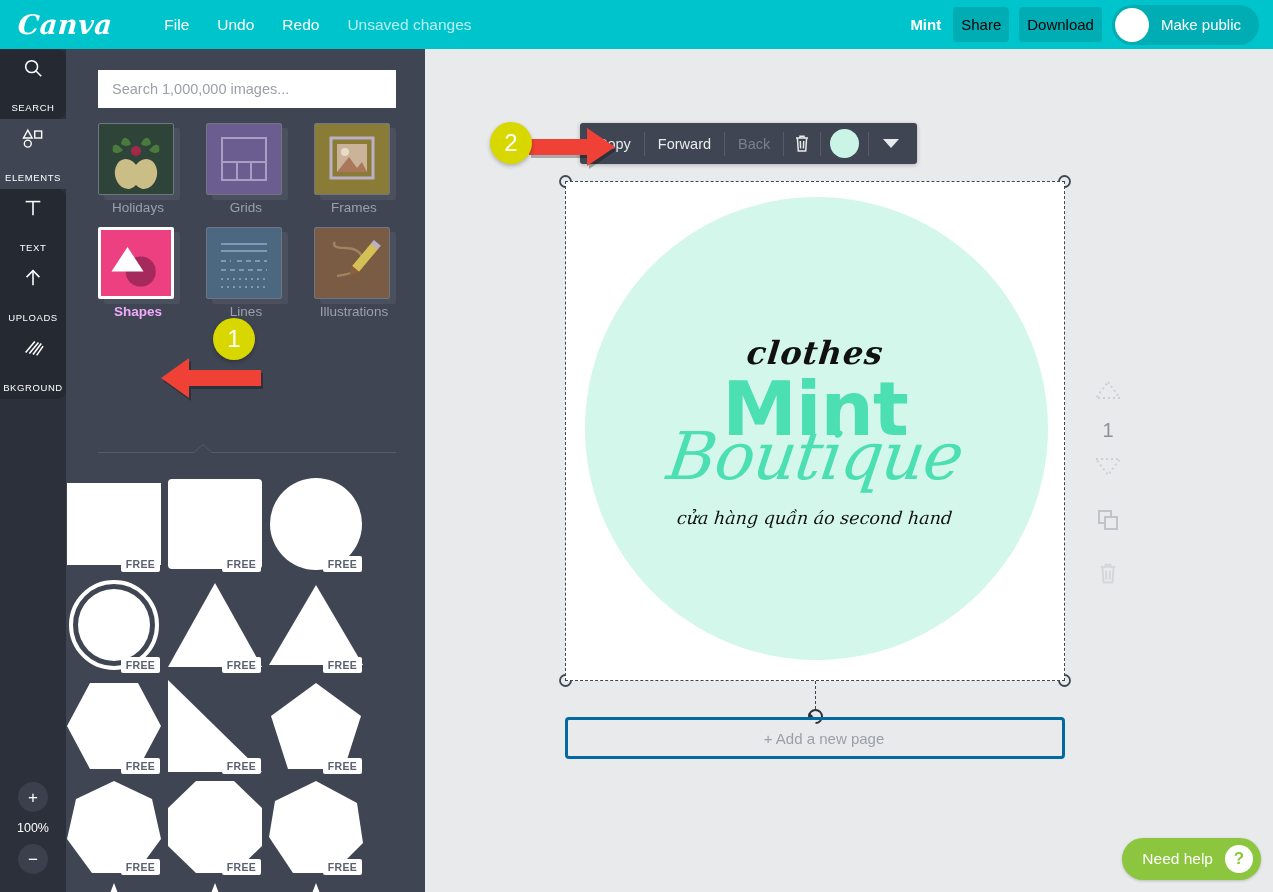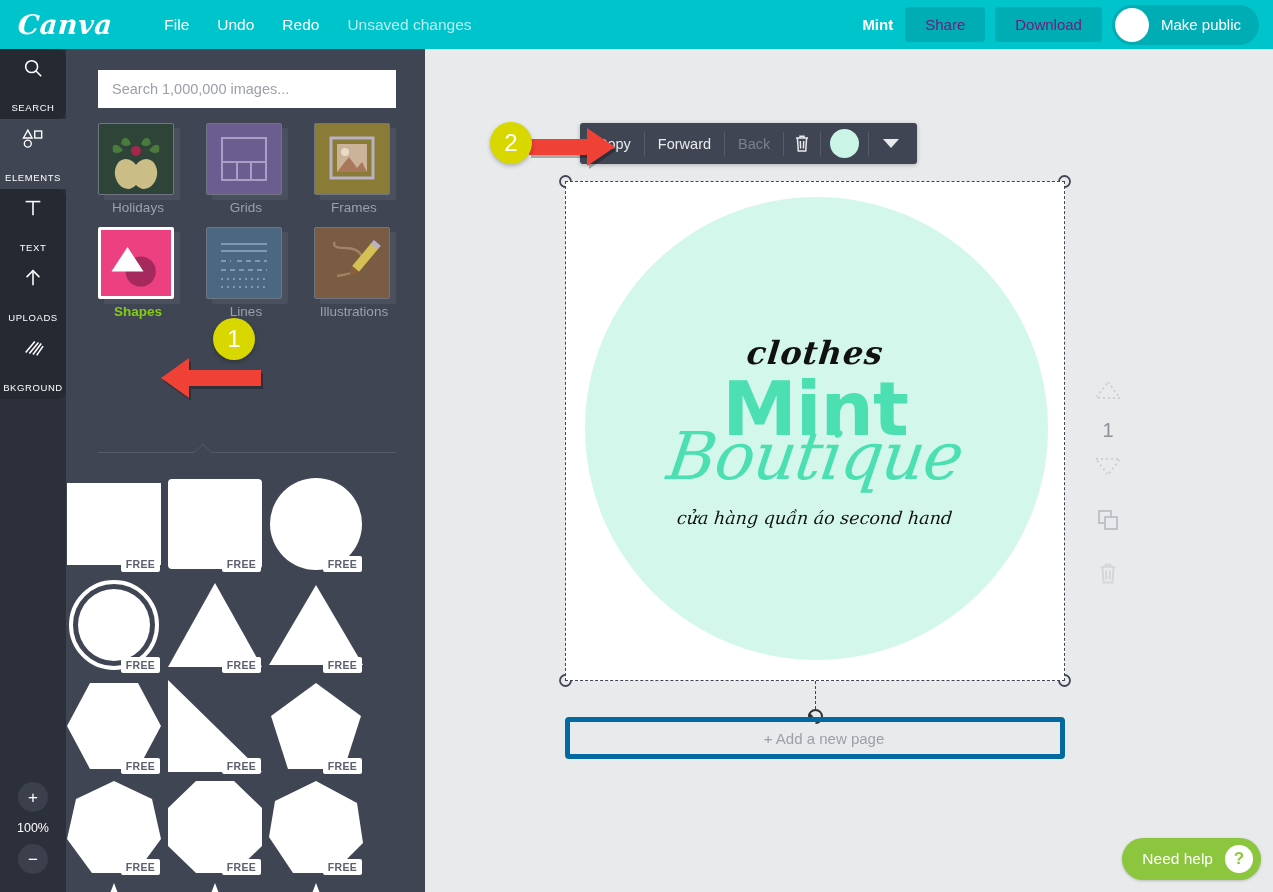--- a/index.html
+++ b/index.html
@@ -26,22 +26,22 @@
     color: #ffffff; font-size: 15.5px; padding: 6px 14px; cursor: pointer;
     white-space: nowrap;
   }
   .topnav-item.muted { color: #b8eef0; }
   .topright {
     position: absolute; right: 14px; top: 0; height: 49px;
     display: flex; align-items: center; gap: 10px;
   }
   .doc-title { color: #fff; font-size: 15px; font-weight: bold; margin-right: 2px; }
   .tbtn {
-    background: #00adb5; color: #701a75; font-size: 15px;
-    border: none; border-radius: 4px; padding: 9px 20px; cursor: pointer;
+    background: #00adb5; color: #000000; font-size: 15px;
+    border: none; border-radius: 4px; padding: 9px 8px; cursor: pointer;
     font-family: "Liberation Sans", sans-serif;
   }
   .pubpill {
     background: #00adb5; border-radius: 22px; height: 40px;
     display: flex; align-items: center; padding: 0 18px 0 3px; cursor: pointer;
   }
   .pubknob {
     width: 34px; height: 34px; border-radius: 50%; background: #fff; flex: none;
   }
   .publabel { color: #fff; font-size: 15px; margin-left: 12px; white-space: nowrap; }
@@ -95,21 +95,21 @@
   }
   .catthumb {
     position: absolute; left: 0; top: 0; width: 76px; height: 72px;
     border-radius: 2px; border: 1px solid #6f7583; overflow: hidden;
   }
   .cat.sel .catthumb { border: 3px solid #ffffff; }
   .catname {
     text-align: center; font-size: 13.5px; color: #9ba0ab; 
     width: 80px;
   }
-  .cat.sel .catname { color: #84cc16; font-weight: bold; }
+  .cat.sel .catname { color: #f0abfc; font-weight: bold; }
   .cat-divider {
     position: absolute; left: 32px; top: 403px; width: 298px;
     border-top: 1px solid #555b68;
   }
   .cat-caret {
     position: absolute; left: 128px; top: 396px;
     width: 0; height: 0; border-left: 9px solid transparent;
     border-right: 9px solid transparent; border-bottom: 8px solid #3f4553;
     filter: drop-shadow(0 -1px 0 #555b68);
   }
@@ -215,21 +215,21 @@
     position: absolute; left: 250px; top: 500px; width: 1px; height: 28px;
     border-left: 1px dashed #3f4553;
   }
   .rot-handle {
     position: absolute; left: 240px; top: 525px; width: 21px; height: 21px;
     cursor: pointer;
   }
 
   .addpage {
     position: absolute; left: 140px; top: 668px; width: 500px; height: 42px;
-    border: 5px solid #0369a1; border-radius: 4px; background: transparent;
+    border: 3px solid #0369a1; border-radius: 4px; background: transparent;
     color: #9ba0a8; font-size: 15px; cursor: pointer;
     font-family: "Liberation Sans", sans-serif;
     padding-left: 18px;
   }
 
   
   .pagetools {
     position: absolute; left: 660px; top: 330px; width: 46px;
     display: flex; flex-direction: column; align-items: center; gap: 14px;
   }

